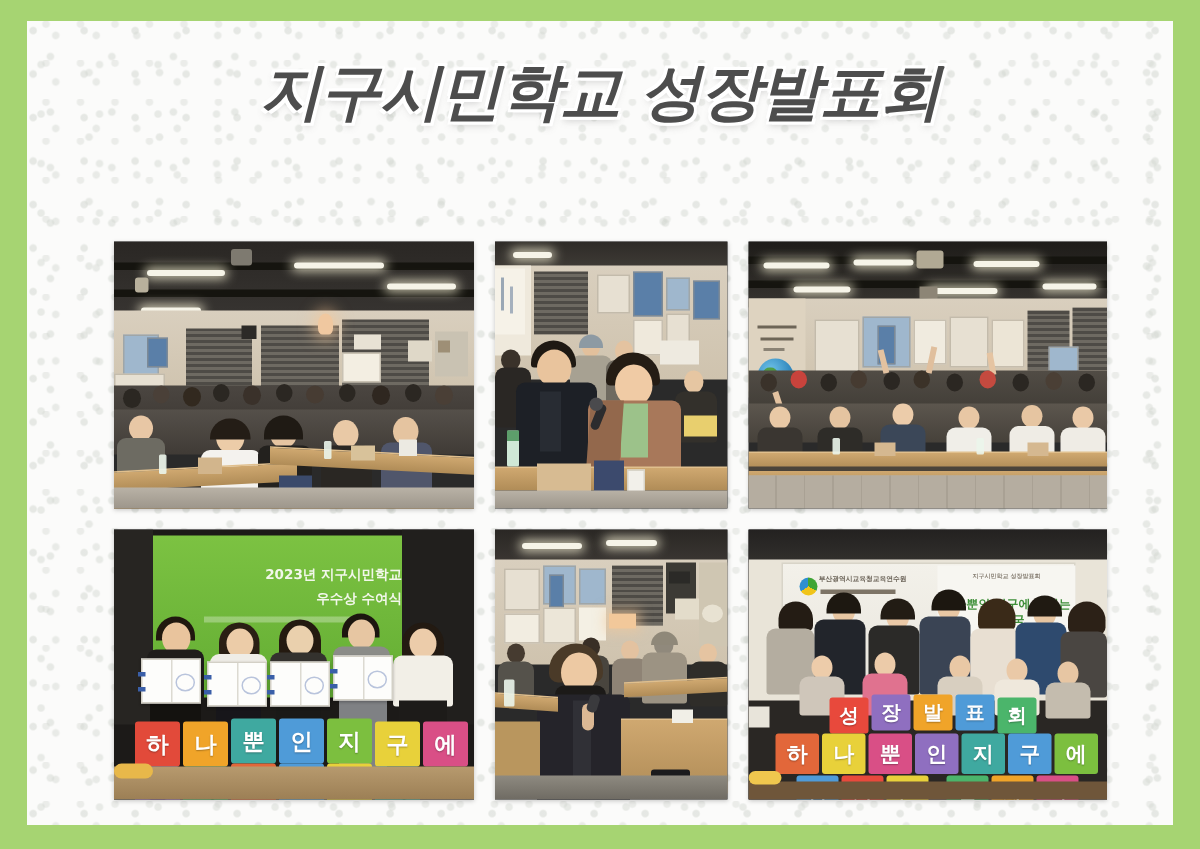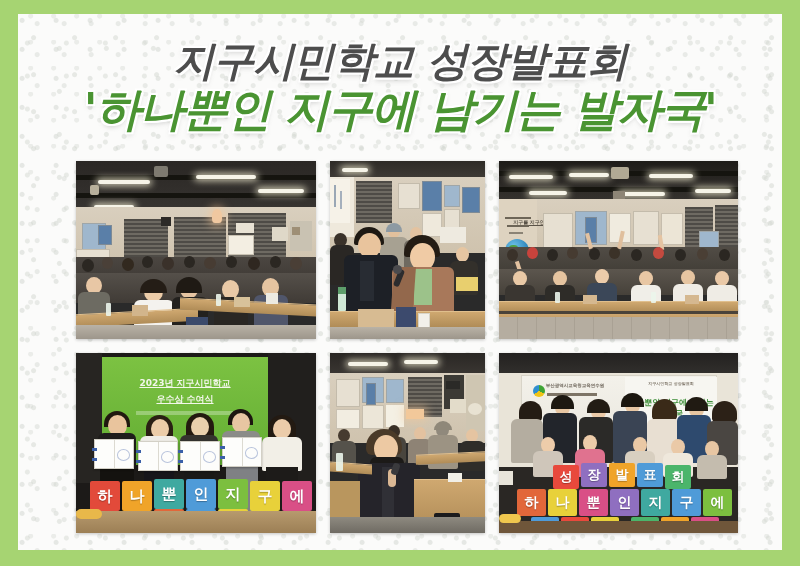--- a/index.html
+++ b/index.html
@@ -140,36 +140,35 @@
     border-radius:2px; overflow:hidden; }
   
   #photo6 .backdrop { background: linear-gradient(#f3f1ea,#e8e5dc);
     border:1px solid #d8d4c8; }
   .bd-title { position:absolute; width:100%; text-align:center;
     font-family:"DejaVu Sans", sans-serif; font-weight:bold;
     color:#3f8f3a; }
   .logo-mark { position:absolute; border-radius:50%;
     background: conic-gradient(#3fa535 0 33%, #f0c419 33% 66%, #2f8fd0 66% 100%); }
   
-  .vis-text { position:absolute; width:100%; text-align:center;
+  .vis-text { position:absolute; width:100%; text-align:right;
     font-family:"DejaVu Sans", sans-serif; font-weight:bold;
-    color:#ffffff; white-space:nowrap;text-decoration:underline; }
+    color:#ffffff; white-space:nowrap; }
   .tiny { font-size:5px; }
 </style>
 </head>
 <body>
 
 <div id="poster">
 
   <div id="paper"></div>
 
 
   <div id="title-block">
     <div class="title-line" id="title-line1">지구시민학교 성장발표회</div>
-    <div class="title-line" id="title-line2">'하나뿐인 지구에 남기는 발자국'</div>
   </div>
 
   <div id="photo-grid">
 
     <div class="photo" id="photo1">
       <div class="ph-layer p1-ceil"></div>
       <div class="ph-layer ceil-beam" style="top:14px;"></div>
       <div class="ph-layer ceil-beam" style="top:32px;"></div>
       <div class="ph-layer ceil-beam" style="top:50px; height:4px;"></div>
       <div class="ph-layer tube" style="left:22px; top:19px; width:52px;"></div>

